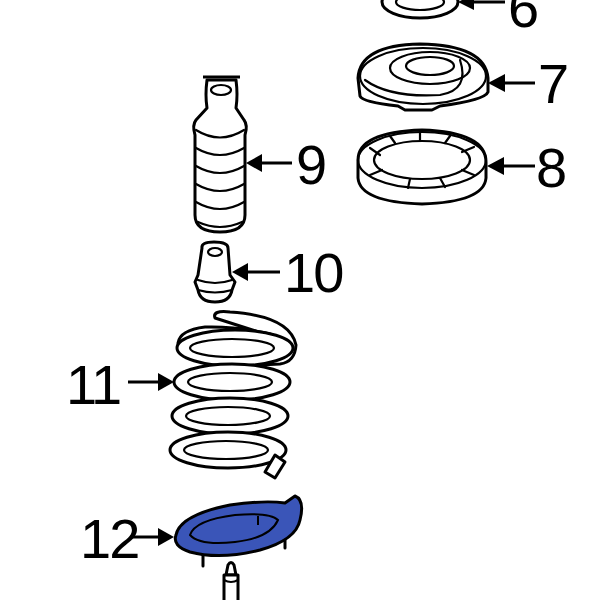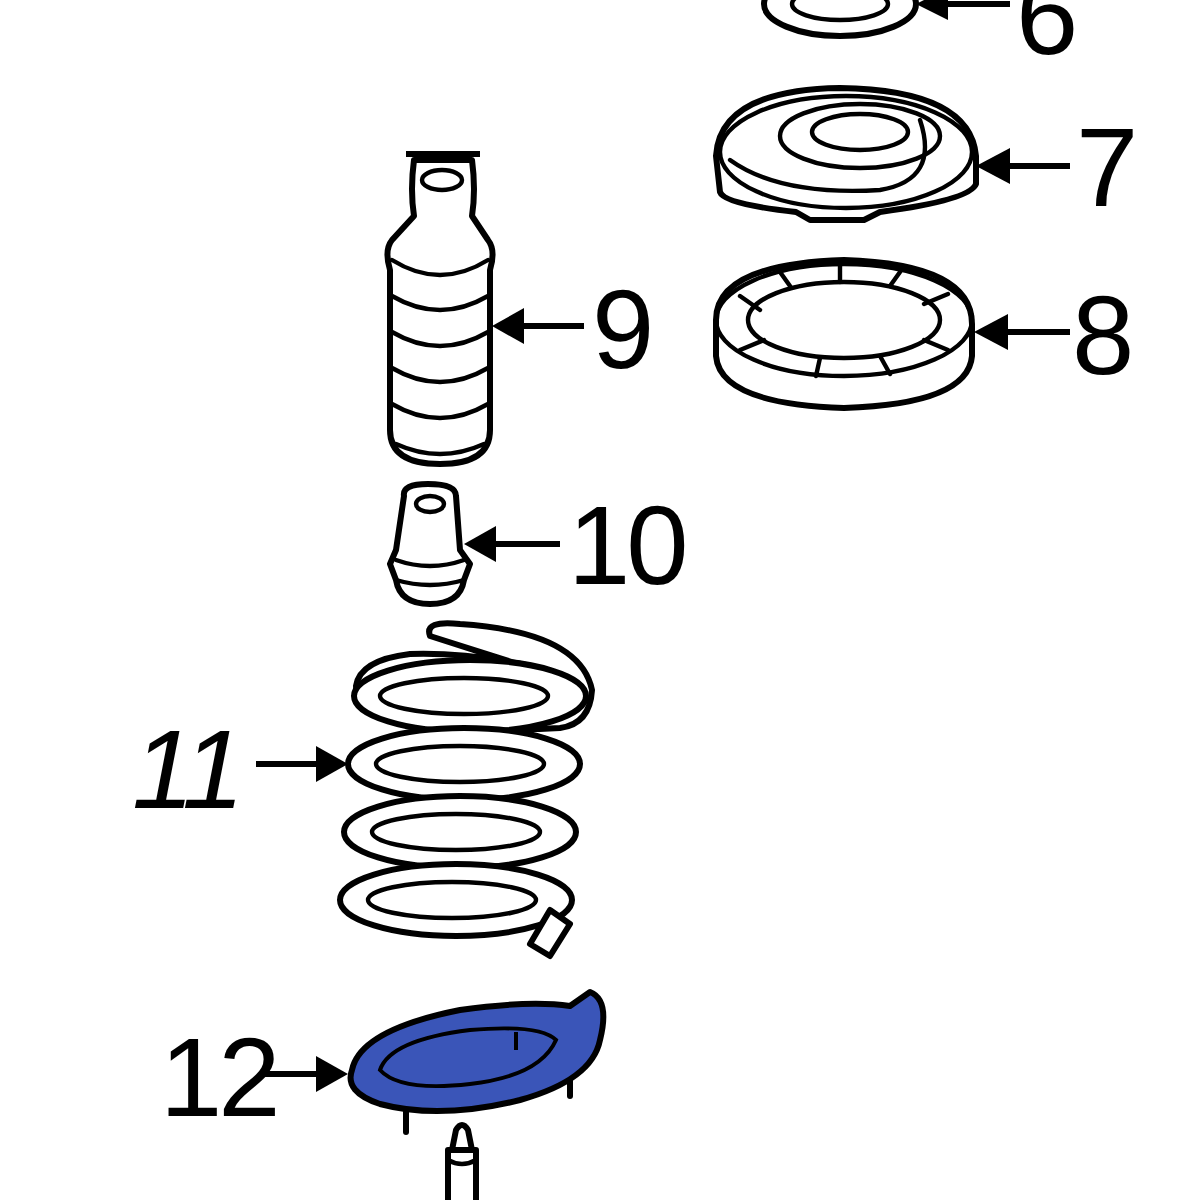--- a/index.html
+++ b/index.html
@@ -103,14 +103,14 @@
     <rect class="part" x="224" y="575" width="14" height="30" stroke-width="2.5"></rect>
     <path class="thin" d="M224,580 Q231,584 238,580"></path>
   </g>
 </svg>
 
 <div class="callout-label" style="left:508px; top:-20px;">6</div>
 <div class="callout-label" style="left:538px; top:56px;">7</div>
 <div class="callout-label" style="left:536px; top:140px;">8</div>
 <div class="callout-label" style="left:296px; top:137px;">9</div>
 <div class="callout-label" style="left:284px; top:245px;">10</div>
-<div class="callout-label" style="left:66px; top:357px;font-style:italic;">11</div>
+<div class="callout-label" style="left:66px; top:357px;">11</div>
 <div class="callout-label" style="left:80px; top:511px;">12</div>
 
 </body></html>

